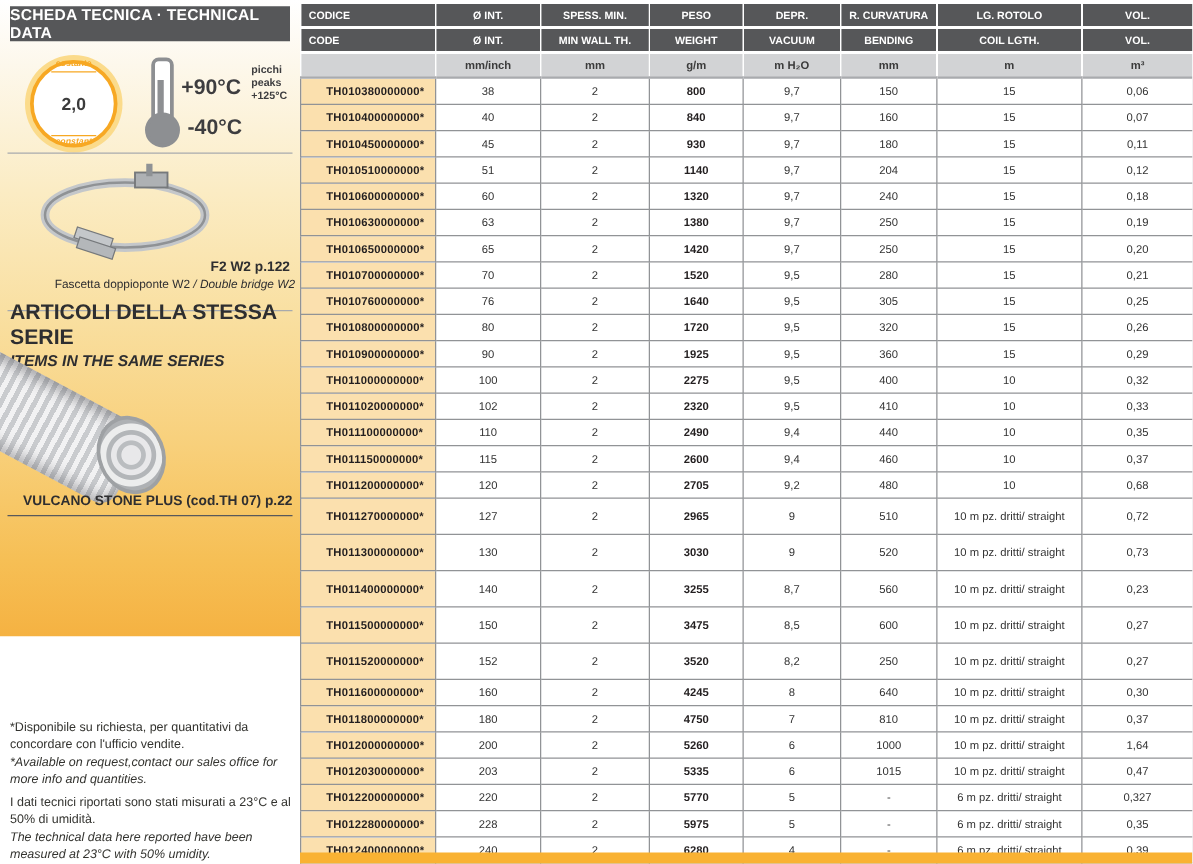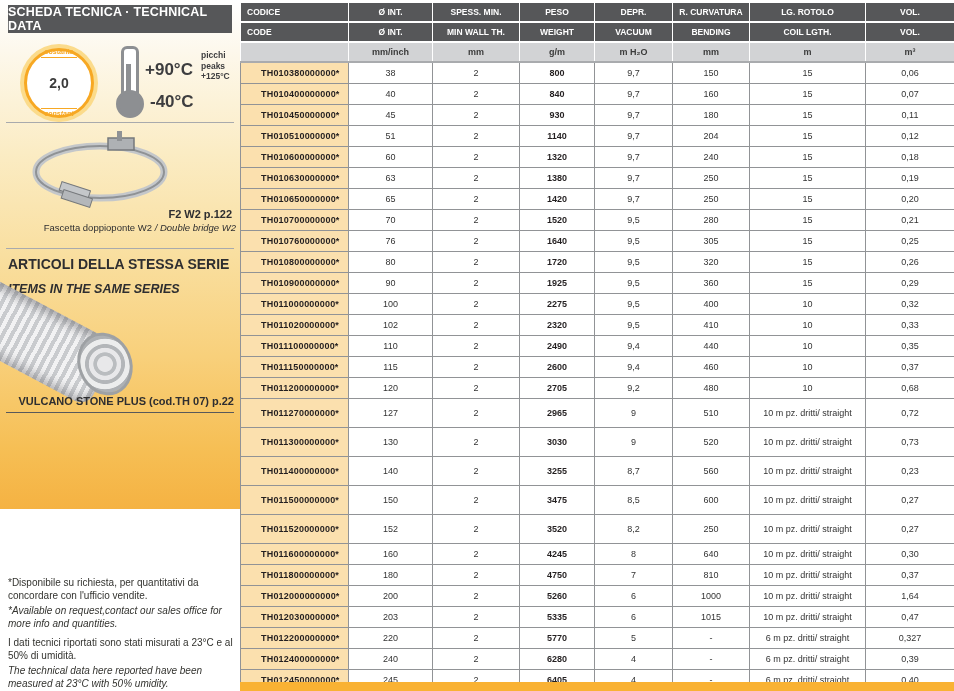--- a/index.html
+++ b/index.html
@@ -26,21 +26,21 @@
   .temp-max{position:absolute;left:145px;top:60px;font-size:17px;font-weight:bold;color:#3d3d3f;}
   .temp-min{position:absolute;left:150px;top:92px;font-size:17px;font-weight:bold;color:#3d3d3f;}
   .peaks{position:absolute;left:201px;top:50px;font-size:8.5px;font-weight:bold;color:#3d3d3f;line-height:1.25;}
   .rule{position:absolute;left:6px;width:228px;height:0;border-top:1px solid #a8aaad;}
   
   .clamp-fig{position:absolute;left:20px;top:130px;width:160px;height:78px;}
   .clamp-ref{position:absolute;right:8px;top:208px;font-size:11px;font-weight:bold;color:#2e2e30;}
   .clamp-cap{position:absolute;left:0;right:4px;top:222px;font-size:9.5px;color:#2e2e30;text-align:right;}
   .clamp-cap .it{font-style:italic;}
   
-  .series-h1{position:absolute;left:8px;top:256px;font-size:14px;font-weight:bold;color:#2e2e30;}
+  .series-h1{position:absolute;left:8px;top:240px;font-size:17px;font-weight:bold;color:#2e2e30;}
   .series-h2{position:absolute;left:8px;top:271px;font-size:12.5px;font-weight:bold;font-style:italic;color:#2e2e30;margin-top:11px;}
   .hose-fig{position:absolute;left:-8px;top:288px;width:140px;height:118px;}
   .hose-tube{position:absolute;left:-30px;top:18px;width:150px;height:70px;transform:rotate(28deg);
     border-radius:14px;
     background:repeating-linear-gradient(90deg,#c9cbce 0 4px,#f2f2f3 4px 8px);
     box-shadow:inset 0 6px 10px rgba(90,90,95,.45), inset 0 -6px 10px rgba(90,90,95,.35);}
   .hose-mouth{position:absolute;left:86px;top:44px;width:48px;height:58px;border-radius:50%;transform:rotate(-22deg);
     background:radial-gradient(circle at 50% 50%, #e8e8ea 0 20%, #babdc0 22% 30%, #e8e8ea 32% 42%, #b3b6b9 44% 52%, #eceded 54% 66%, #aeb1b4 68% 78%, #f0f0f1 80%);
     border:3px solid #9ea1a4;}
   .vulcano-cap{position:absolute;left:0;right:6px;top:395px;font-size:11px;font-weight:bold;color:#2e2e30;text-align:right;}
@@ -424,20 +424,30 @@
             <td class="code">TH012200000000*</td>
             <td>220</td>
             <td>2</td>
             <td class="weight">5770</td>
             <td>5</td>
             <td>-</td>
             <td>6 m pz. dritti/ straight</td>
             <td>0,327</td>
           </tr>
           <tr>
+            <td class="code">TH012280000000*</td>
+            <td>228</td>
+            <td>2</td>
+            <td class="weight">5975</td>
+            <td>5</td>
+            <td>-</td>
+            <td>6 m pz. dritti/ straight</td>
+            <td>0,35</td>
+          </tr>
+          <tr>
             <td class="code">TH012400000000*</td>
             <td>240</td>
             <td>2</td>
             <td class="weight">6280</td>
             <td>4</td>
             <td>-</td>
             <td>6 m pz. dritti/ straight</td>
             <td>0,39</td>
           </tr>
           <tr>

